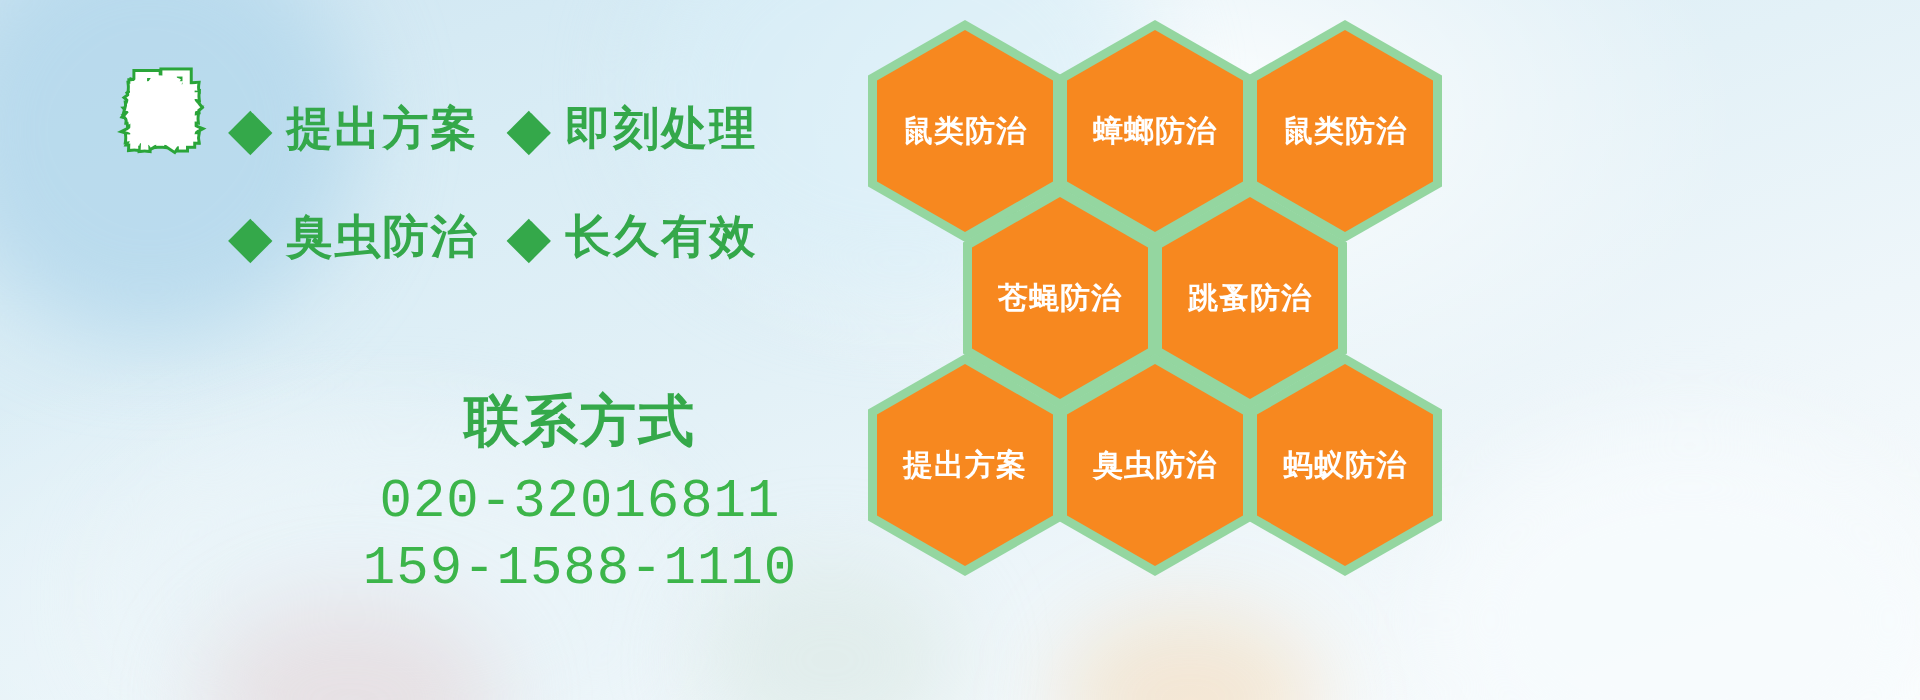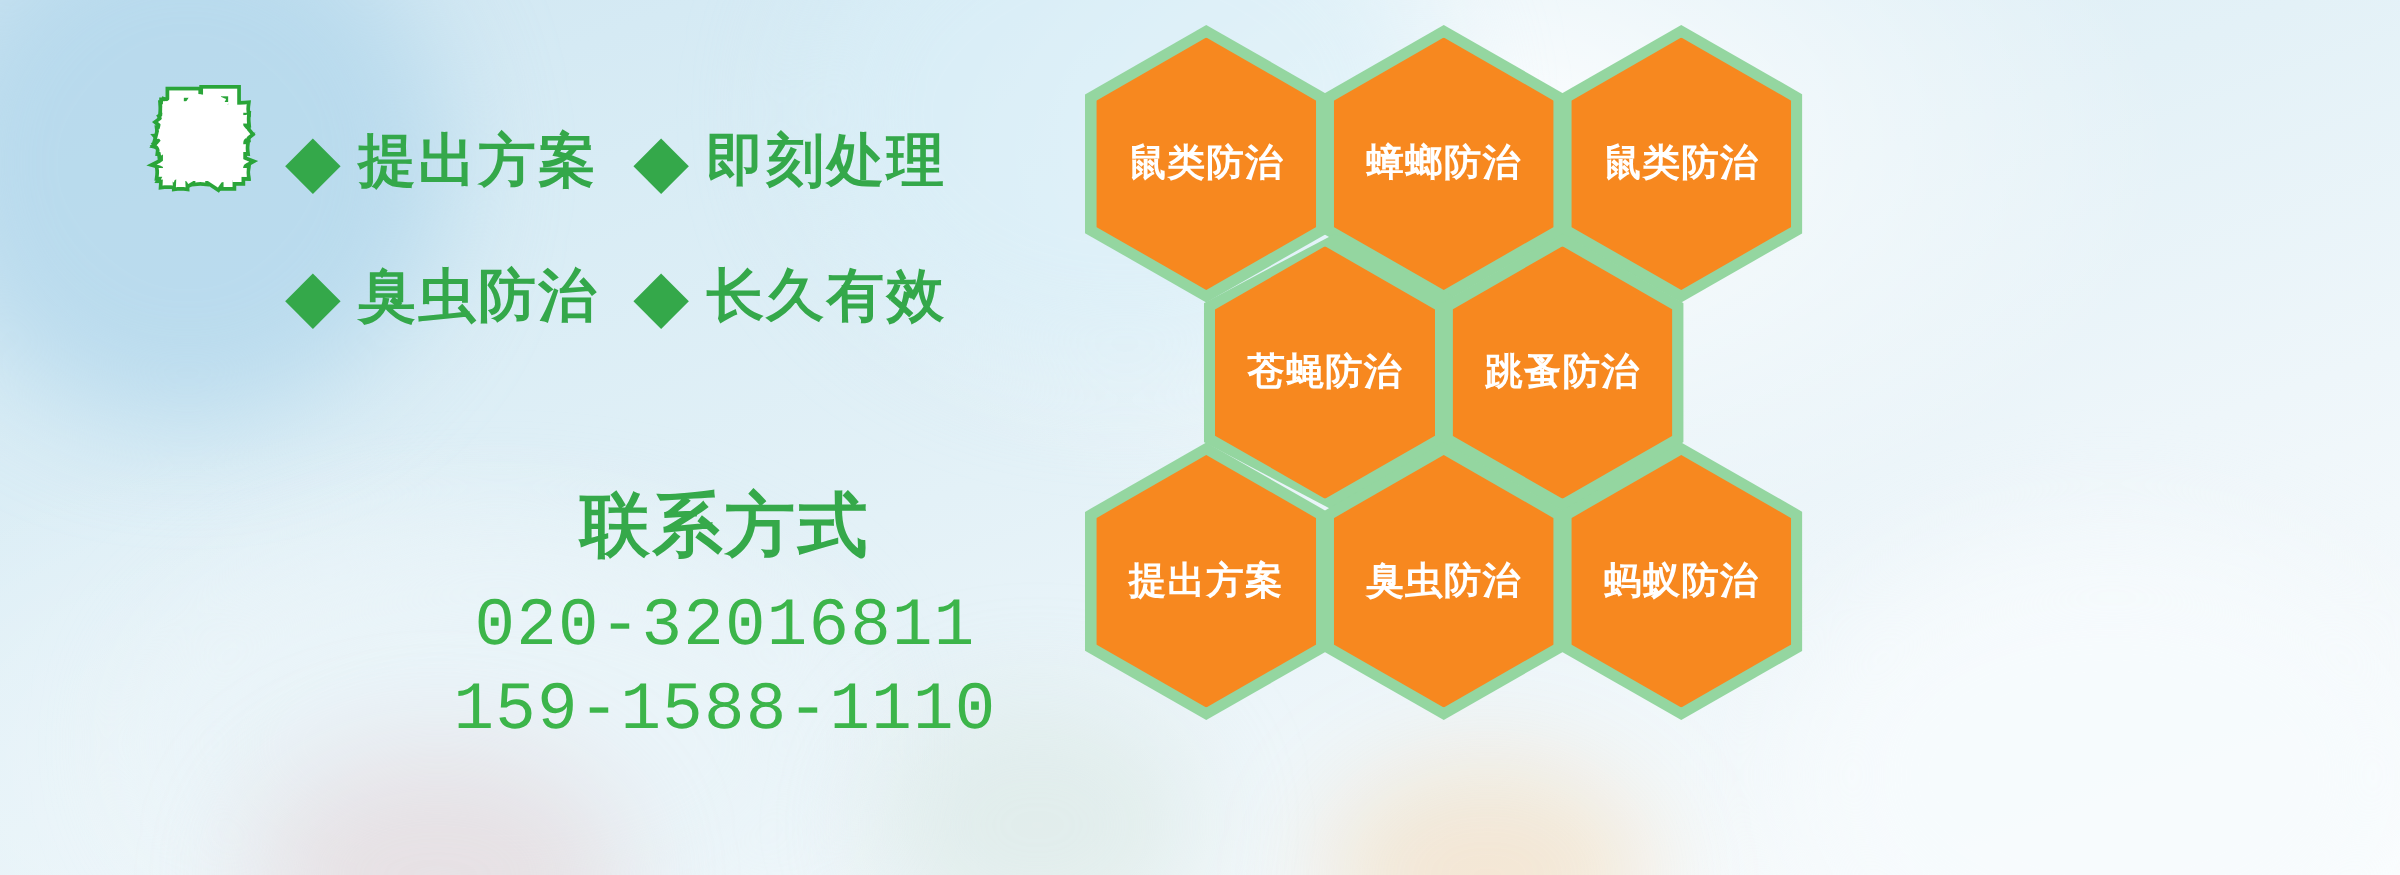--- a/index.html
+++ b/index.html
@@ -83,21 +83,21 @@
   .hex .label{
     color:#ffffff;font-size:30px;font-weight:bold;letter-spacing:1px;
     white-space:nowrap;line-height:1;
     font-family:"DejaVu Sans","Liberation Sans",sans-serif;
   }
   
   .hex.h0{left:8px;  top:8px;}
   .hex.h1{left:198px;top:8px;}
   .hex.h2{left:388px;top:8px;}
   
-  .hex.h3{left:103px;top:175px;padding-left:16px;}
+  .hex.h3{left:103px;top:175px;}
   .hex.h4{left:293px;top:175px;text-align:right;}
   
   .hex.h5{left:8px;  top:342px;}
   .hex.h6{left:198px;top:342px;}
   .hex.h7{left:388px;top:342px;}
 </style>
 </head>
 <body>
 
 <div class="banner">

